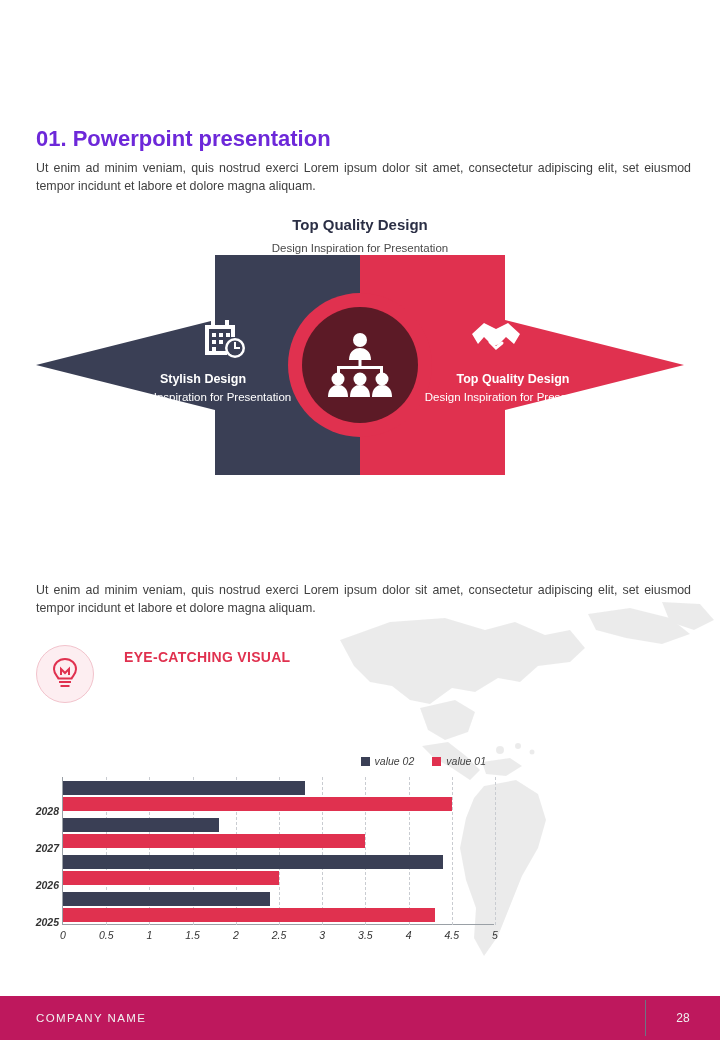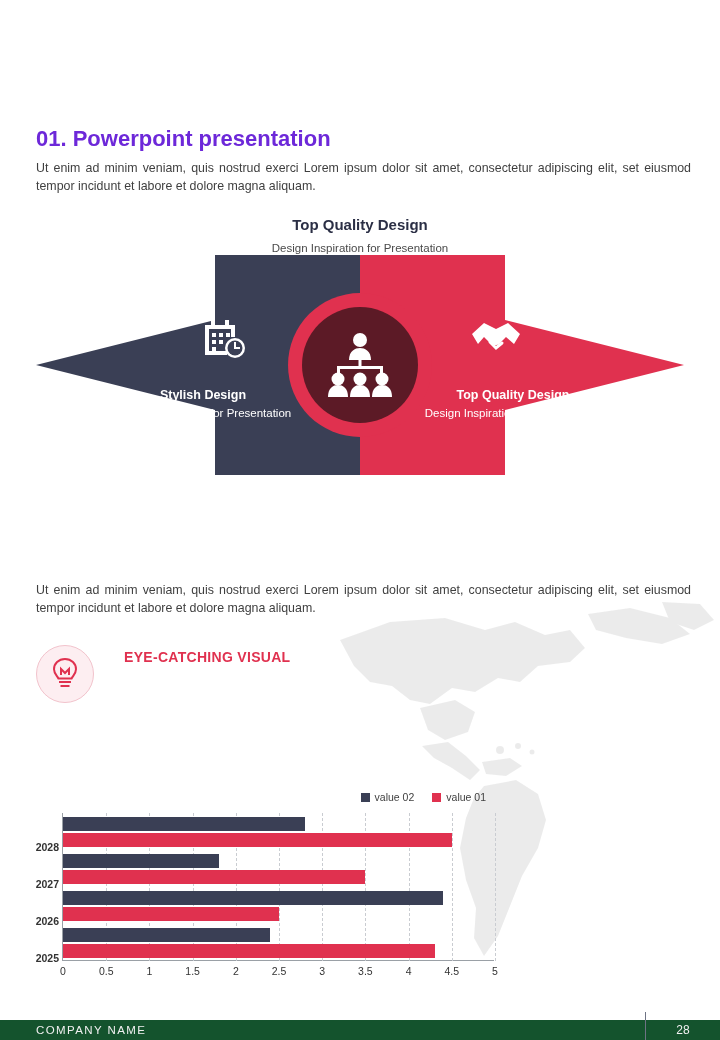--- a/index.html
+++ b/index.html
@@ -49,21 +49,21 @@
     position: absolute; width: 100%; text-align: center; top: 6px;
     font-size: 15px; font-weight: bold; color: #2b2f45;
   }
   .diagram-sub {
     position: absolute; width: 100%; text-align: center; top: 32px;
     font-size: 11.5px; color: #4a4a4a;
   }
   .arrow-svg { position: absolute; left: 0; top: 0; }
 
   .arrow-label {
-    position: absolute; text-align: center; width: 190px; margin-top: 16px;
+    position: absolute; text-align: center; width: 190px;
   }
   .arrow-label .lab-title { font-size: 12.5px; font-weight: bold; }
   .arrow-label .lab-sub { font-size: 11.5px; line-height: 1.3; margin-top: 4px; }
   #left-label  { left: 108px; top: 162px; color: #ffffff; }
   #right-label { left: 418px; top: 162px; color: #ffffff; }
 
   .icon-left  { position: absolute; left: 203px; top: 110px; }
   .icon-right { position: absolute; left: 470px; top: 108px; }
   .icon-center{ position: absolute; left: 324px; top: 122px; }
 
@@ -77,21 +77,21 @@
   }
   .visual-text { position: absolute; left: 88px; top: 4px; width: 336px; }
   .visual-title {
     font-size: 14px; font-weight: bold; color: #e0314f; letter-spacing: 0.3px;
   }
   .visual-body {
     margin-top: 10px; font-size: 11.6px; line-height: 1.5; color: #3f3f3f;
   }
 
   
-  .chart-wrap { position: absolute; left: 36px; top: 791px; width: 470px; height: 200px; }
+  .chart-wrap { position: absolute; left: 36px; top: 755px; width: 470px; height: 200px; font-style: italic; }
   .legend {
     position: absolute; right: 20px; top: 0; display: flex; gap: 18px;
     font-size: 10.5px; color: #3f3f3f; align-items: center;
   }
   .legend-item { display: flex; align-items: center; gap: 5px; }
   .legend-swatch { width: 9px; height: 9px; display: inline-block; }
 
   .plot {
     position: absolute; left: 26px; top: 22px;
     width: 432px; height: 148px;
@@ -109,22 +109,22 @@
     position: absolute; left: -30px; width: 26px; text-align: right;
     font-size: 10.5px; color: #333; font-weight: bold; margin-top: 16px;
   }
   .xtick {
     position: absolute; top: 152px; font-size: 10.5px; color: #333;
     transform: translateX(-50%);
   }
 
   
   .footer {
-    position: absolute; left: 0; bottom: 0; width: 720px; height: 20px;
-    background: #14532d; display: flex; align-items: center; justify-content: flex-end;
+    position: absolute; left: 0; bottom: 0; width: 720px; height: 44px;
+    background: #be185d; display: flex; align-items: center; justify-content: flex-end;
   }
   .footer-name {
     color: #f0f0f0; font-size: 11.5px; letter-spacing: 1.4px;
     margin-left: 36px; flex: 1;
   }
   .footer-divider { width: 1px; height: 36px; background: #6e7384; }
   .footer-page {
     color: #f0f0f0; font-size: 12px; width: 74px; text-align: center;
   }
 </style>

